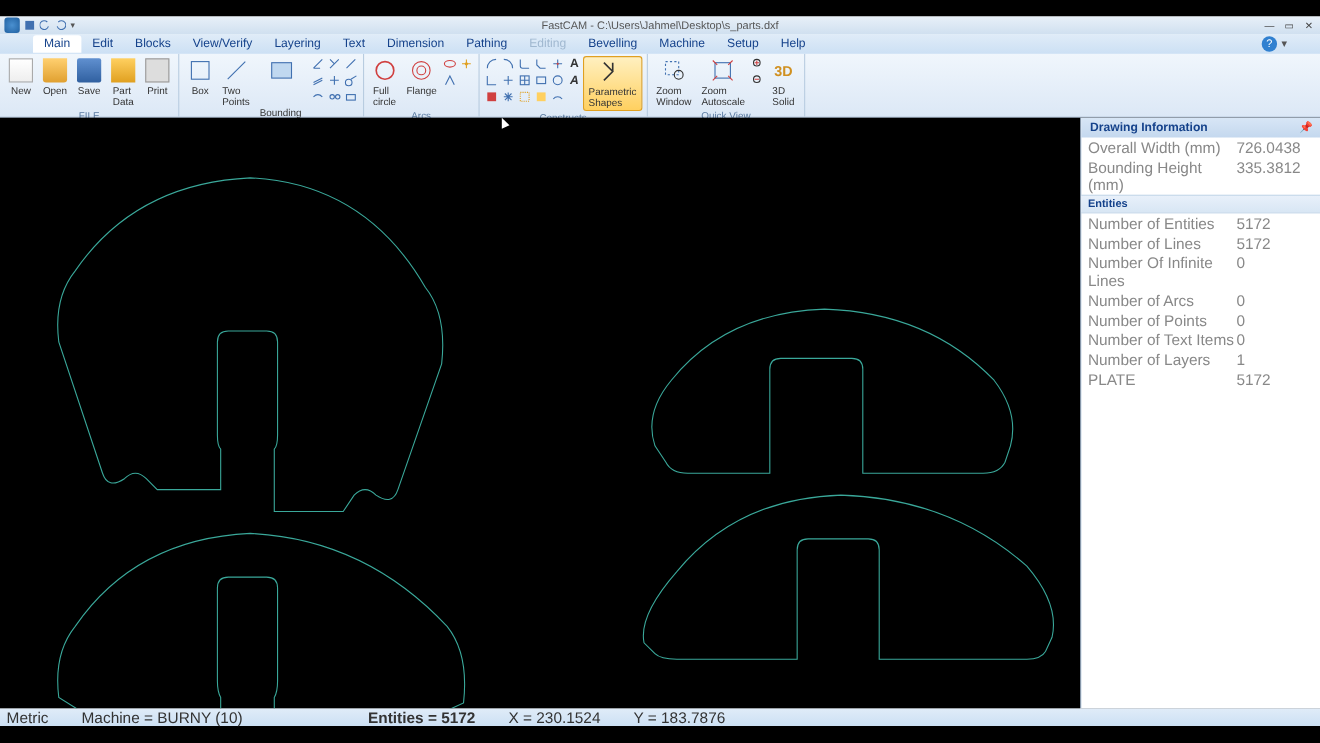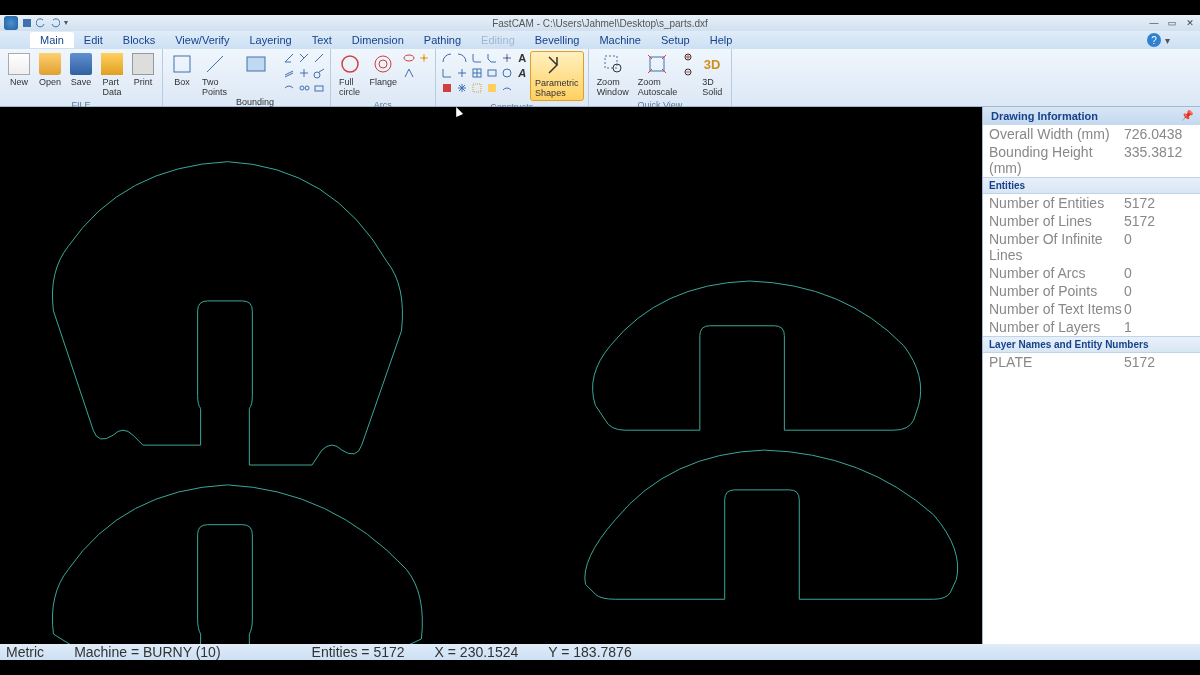--- a/index.html
+++ b/index.html
@@ -453,28 +453,27 @@
         </div>
       <div class="panel-row">
           <div class="panel-row-label">Number of Text Items</div>
           <div class="panel-row-value">0</div>
         </div>
       <div class="panel-row">
           <div class="panel-row-label">Number of Layers</div>
           <div class="panel-row-value">1</div>
         </div>
 
-      <div class="panel-section-hdr">Layer Names and Entity Numbers</div>
       <div class="panel-row">
           <div class="panel-row-label">PLATE</div>
           <div class="panel-row-value">5172</div>
         </div>
     </div>
   </div>
 
   <div class="statusbar">
     <div>Metric</div>
     <div>Machine = BURNY (10)</div>
-    <div style="margin-left:61px;">Entities = 5172</div>
+    <div style="margin-left:84px;font-weight:bold;">Entities = 5172</div>
     <div>X =   230.1524</div>
     <div>Y =   183.7876</div>
   </div>
 </div>
 
 </body></html>

